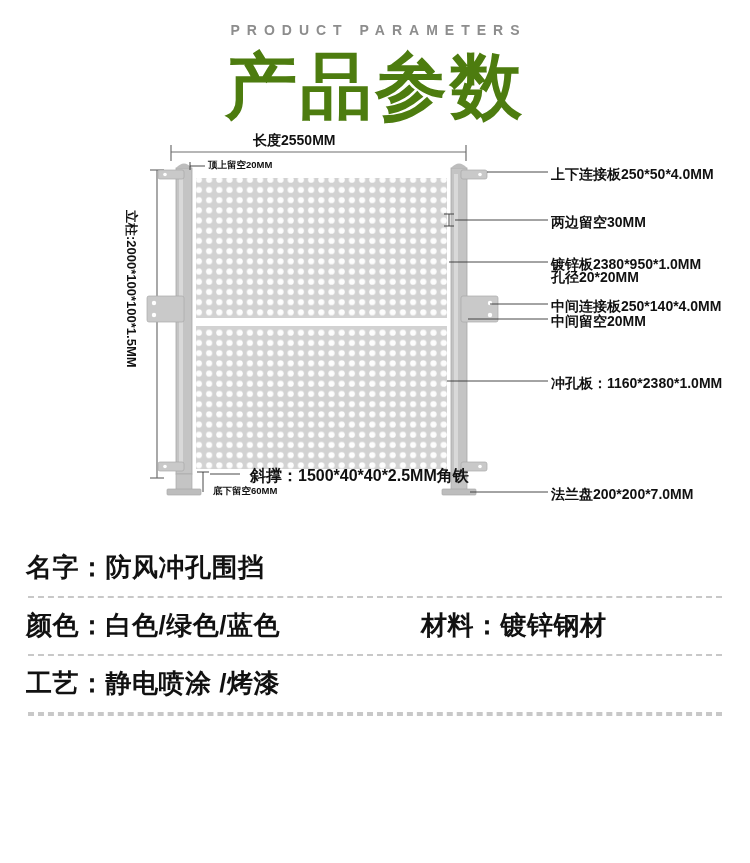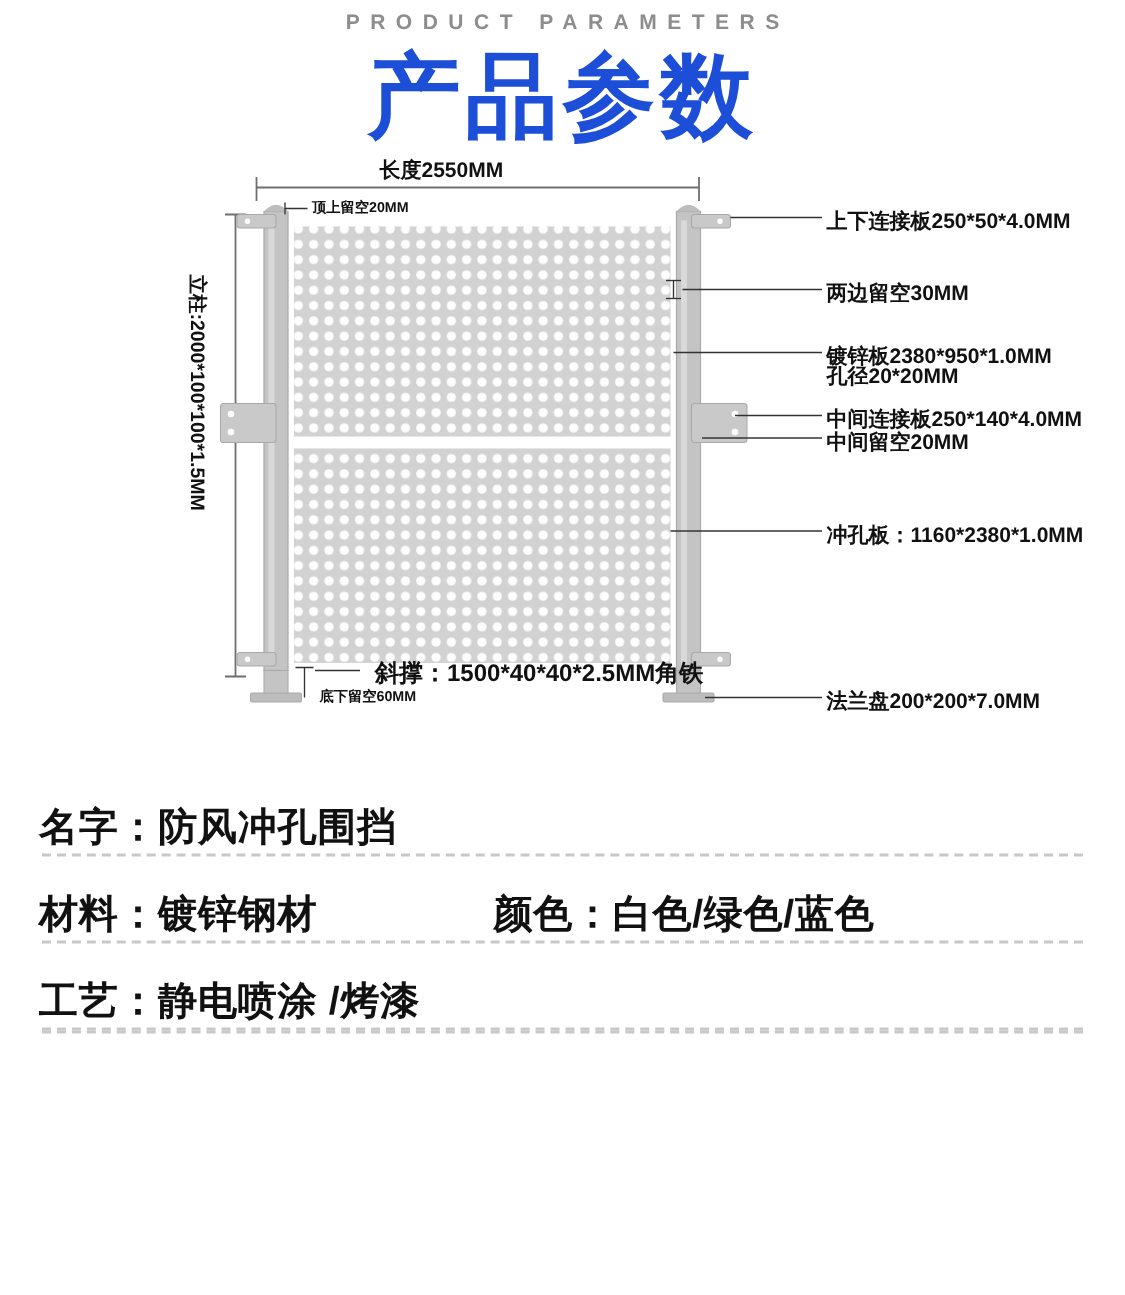--- a/index.html
+++ b/index.html
@@ -11,36 +11,36 @@
     width: 750px;
     height: 863px;
     font-family: "Liberation Sans", "DejaVu Sans", sans-serif;
     color: #1a1a1a;
     overflow: hidden;
     position: relative;
   }
 
   
   .header {
-    padding-top: 6px;
+    padding-top: 22px;
     text-align: center;
   }
   .eyebrow {
     font-size: 14px;
     letter-spacing: 7px;
     color: #8d8d8d;
     font-weight: bold;
     padding-left: 7px;
   }
   .main-title {
     margin-top: 10px;
-    font-size: 62px;
+    font-size: 72px;
     line-height: 1.08;
     font-weight: bold;
-    color: #1d4ed8;
+    color: #4d7c0f;
     letter-spacing: 3px;
   }
 
   
   .diagram-wrap {
     position: relative;
     width: 750px;
     height: 390px;
     margin-top: 18px;
   }
@@ -77,21 +77,21 @@
     transform: rotate(90deg);
   }
 
   
   .specs {
     margin-top: 6px;
     padding: 0 26px;
   }
   .spec-row {
     display: flex;
-    align-items: flex-end;
+    align-items: center;
     height: 56px;
   }
   .spec-cell {
     font-size: 26px;
     font-weight: bold;
     color: #111;
     letter-spacing: 0.5px;
     white-space: nowrap;
   }
   .spec-cell.left  { width: 395px; }
@@ -245,22 +245,22 @@
 </div>
 
 <div class="specs">
 
   <div class="spec-row">
     <div class="spec-cell left">名字：防风冲孔围挡</div>
   </div>
   <div class="divider"></div>
 
   <div class="spec-row">
+    <div class="spec-cell left">颜色：白色/绿色/蓝色</div>
     <div class="spec-cell right">材料：镀锌钢材</div>
-    <div class="spec-cell left">颜色：白色/绿色/蓝色</div>
   </div>
   <div class="divider"></div>
 
   <div class="spec-row">
     <div class="spec-cell full">工艺：静电喷涂 /烤漆</div>
   </div>
   <div class="divider"></div>
 
   <div class="divider"></div>
 

